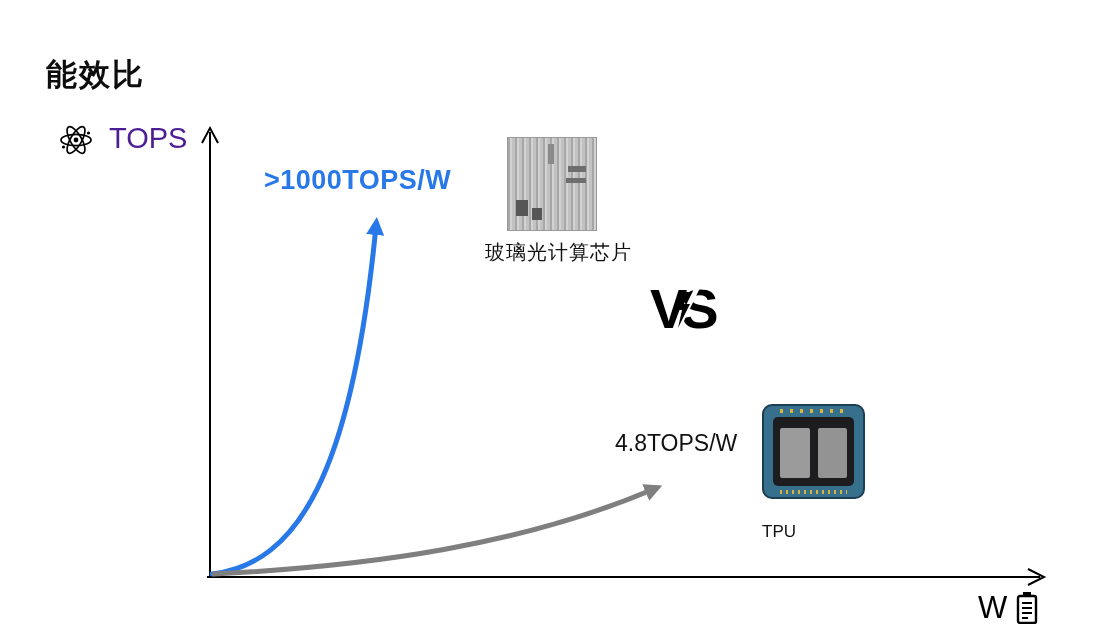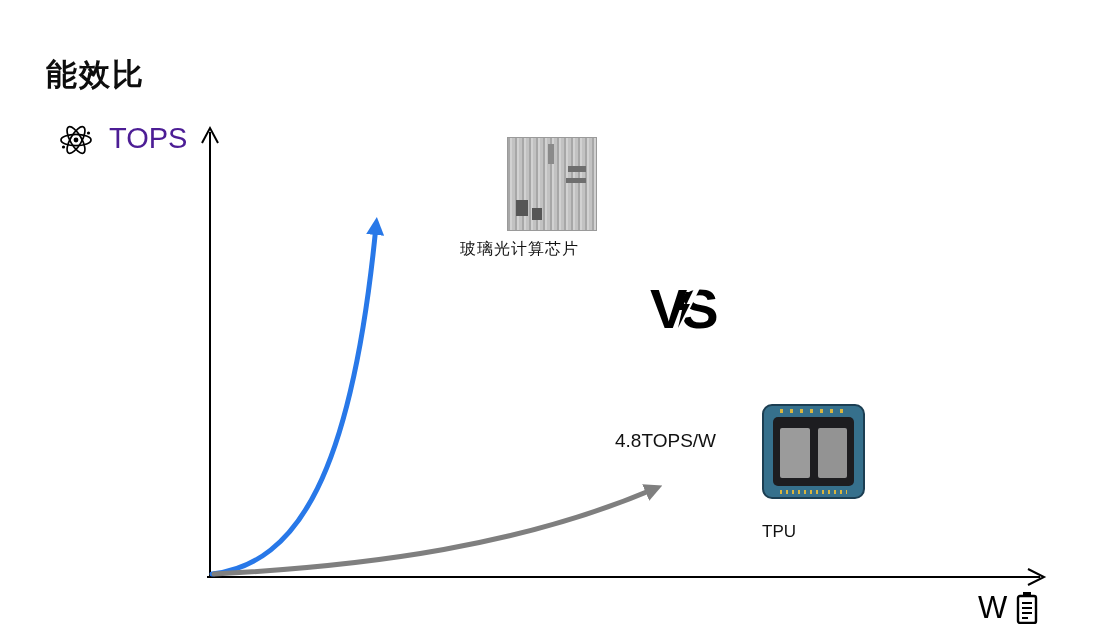--- a/index.html
+++ b/index.html
@@ -3,35 +3,35 @@
 <meta charset="utf-8">
 <style>
   html,body{margin:0;padding:0;background:#ffffff;}
   body{font-family:"Liberation Sans","DejaVu Sans",sans-serif;}
   .stage{position:relative;width:1113px;height:624px;background:#ffffff;overflow:hidden;margin-top:28px;}
   .abs{position:absolute;}
   .title{left:46px;top:26px;font-size:31px;font-weight:700;color:#0d0d0d;letter-spacing:2px;}
   .yaxis-label{left:58px;top:94px;display:flex;align-items:flex-start;gap:15px;font-size:29px;color:#4c1d95;}
   .xaxis-label{left:978px;top:562px;display:flex;align-items:center;gap:9px;font-size:31px;color:#000;}
   .blue-label{left:264px;top:137px;font-size:27px;font-weight:800;color:#2878e8;letter-spacing:.5px;}
-  .gray-label{left:615px;top:402px;font-size:19px;color:#111;}
+  .gray-label{left:615px;top:402px;font-size:23px;color:#111;}
   .plot-layer{left:0;top:0;}
 
   
   .chip-photonic{
     left:507px;top:109px;width:90px;height:94px;box-sizing:border-box;border:1px solid #9a9a9a;
     background:
       linear-gradient(#6e6e6e,#6e6e6e) 60px 28px/18px 6px no-repeat,
       linear-gradient(#6e6e6e,#6e6e6e) 58px 40px/20px 5px no-repeat,
       linear-gradient(#565656,#565656) 8px 62px/12px 16px no-repeat,
       linear-gradient(#565656,#565656) 24px 70px/10px 12px no-repeat,
       linear-gradient(#8a8a8a,#8a8a8a) 40px 6px/6px 20px no-repeat,
       repeating-linear-gradient(90deg,#a7a7a7 0 2px,#d2d2d2 2px 4px,#c2c2c2 4px 7px);
   }
-  .chip-photonic-label{left:460px;top:211px;width:160px;text-align:left;font-size:16px;color:#111;letter-spacing:1px;}
+  .chip-photonic-label{left:472px;top:211px;width:160px;text-align:right;font-size:20px;color:#111;letter-spacing:1px;}
 
   
   .chip-tpu{left:762px;top:376px;width:103px;height:95px;box-sizing:border-box;background:#36708c;border:2px solid #1c3e52;border-radius:10px;}
   .chip-tpu .pins-top{position:absolute;top:3px;left:16px;right:16px;height:4px;background:repeating-linear-gradient(90deg,#d8b53e 0 3px,transparent 3px 10px);}
   .chip-tpu .pins-bottom{position:absolute;bottom:3px;left:16px;right:16px;height:4px;background:repeating-linear-gradient(90deg,#d8b53e 0 2px,transparent 2px 6px);}
   .chip-tpu .die{position:absolute;left:9px;right:9px;top:11px;bottom:11px;background:#1d1d20;border-radius:5px;}
   .chip-tpu .panel-l{position:absolute;left:7px;top:11px;bottom:8px;width:calc(50% - 11px);background:#9b9b9b;border-radius:2px;}
   .chip-tpu .panel-r{position:absolute;right:7px;top:11px;bottom:8px;width:calc(50% - 11px);background:#939393;border-radius:2px;}
   .chip-tpu-label{left:762px;top:494px;width:103px;text-align:left;font-size:17px;color:#111;}
 
@@ -76,20 +76,21 @@
           <ellipse cx="18" cy="18" rx="15" ry="5.6" transform="rotate(120 18 18)"></ellipse>
         </g>
         <circle cx="18" cy="18" r="2.4" fill="#000"></circle>
         <circle cx="30.5" cy="11" r="1.6" fill="#000"></circle>
         <circle cx="5.5" cy="25" r="1.6" fill="#000"></circle>
       </svg>
     </span>
     <span>TOPS</span>
   </div>
 
+  <div class="abs blue-label">&gt;1000TOPS/W</div>
 
   <div class="abs chip-photonic"></div>
   <div class="abs chip-photonic-label">玻璃光计算芯片</div>
 
   <div class="abs vs-wrap">
     <span class="vs-letters">VS</span>
     <span class="vs-slash"></span>
     <svg class="vs-bolt" width="14" height="36" viewBox="0 0 14 36">
       <polygon points="9,0 0,18 5,18 1,36 13,12 7,12 12,0" fill="#000"></polygon>
     </svg>

